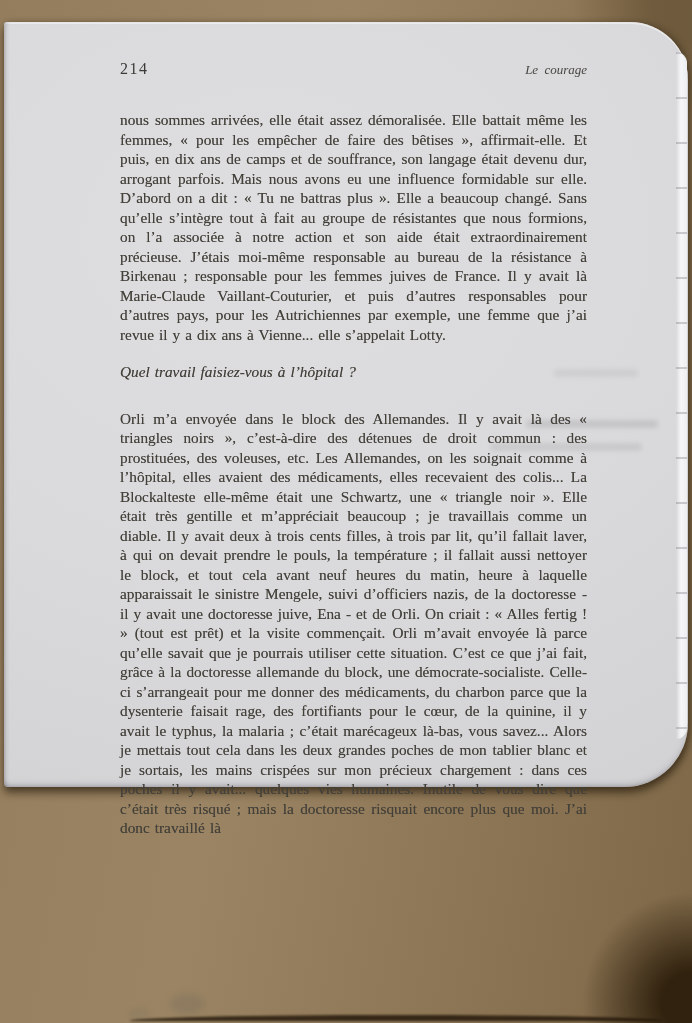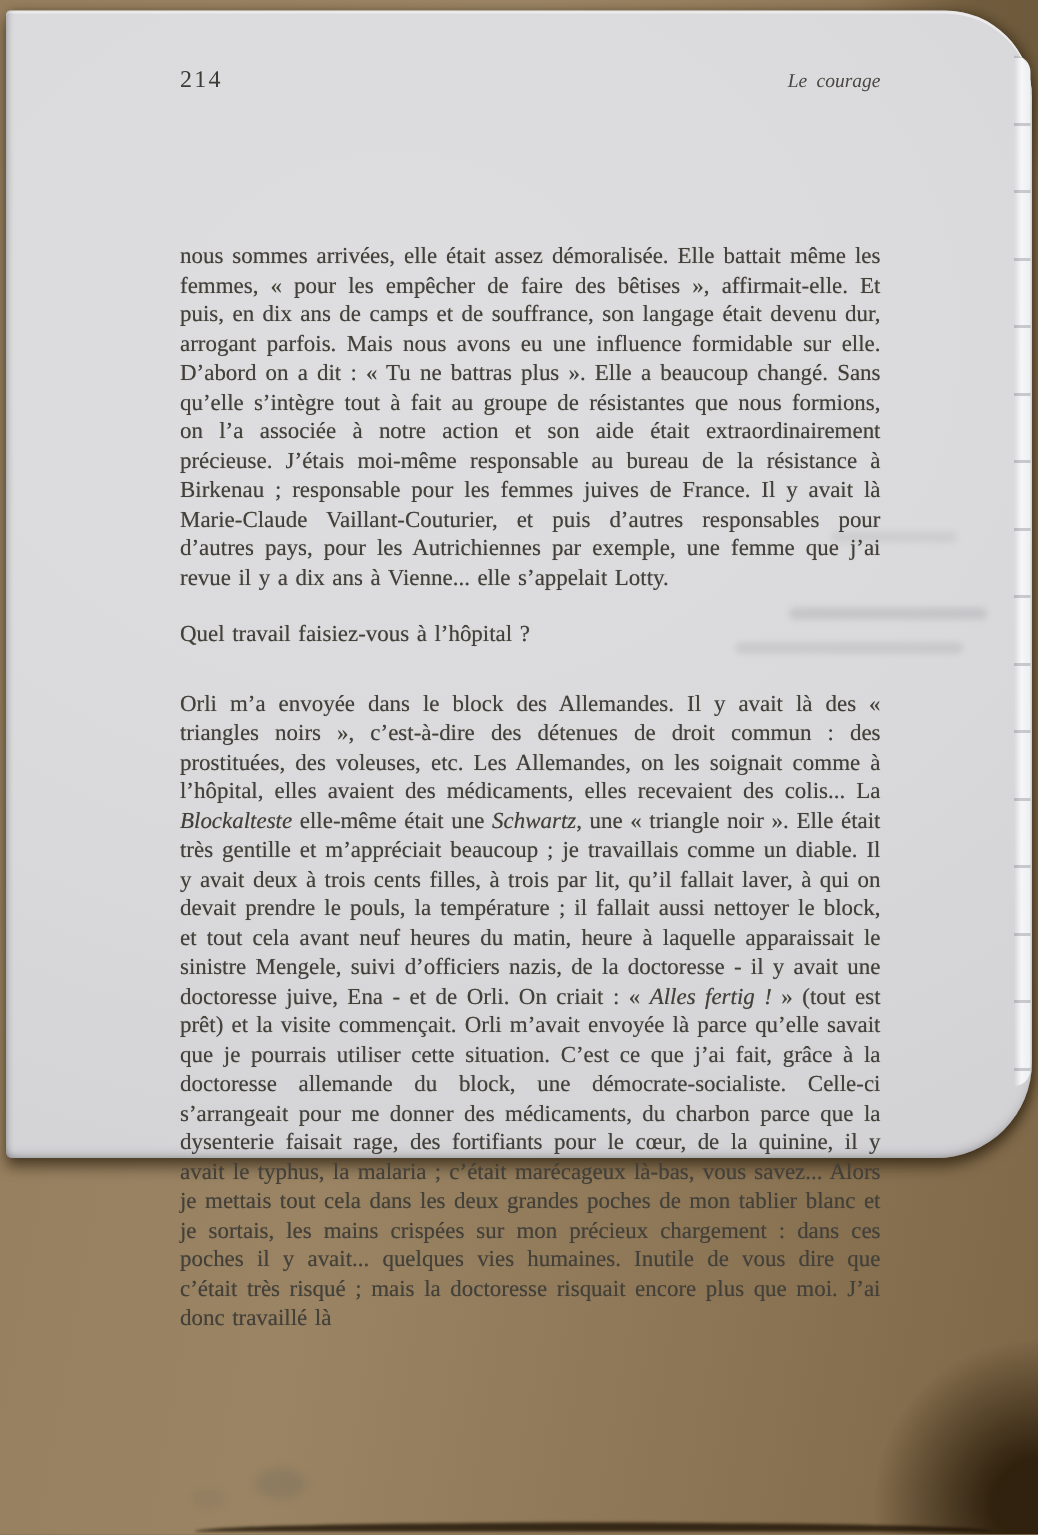--- a/index.html
+++ b/index.html
@@ -16,21 +16,21 @@
     background:
       radial-gradient(circle at 100% 98%, rgba(40,26,8,0.9) 0 30px, rgba(40,26,8,0.0) 110px),
       radial-gradient(circle at 100% 0%, rgba(60,44,20,0.35) 0 40px, rgba(60,44,20,0.0) 120px),
       linear-gradient(100deg, #947d5d 0%, #9a8463 40%, #8b7453 75%, #7d6747 100%);
     overflow: hidden;
   }
 
   
   .page {
     position: absolute;
-    left: 4px; top: 7px;
+    left: 4px; top: 22px;
     width: 684px; height: 765px;
     background:
       radial-gradient(150% 110% at 38% 28%, #dedddf 0%, #dad9db 40%, #d3d2d5 72%, #c9c9cc 100%);
     border-radius: 3px 58px 64px 4px;
     box-shadow:
       0 6px 9px rgba(28,17,3,0.55),
       3px 0 6px rgba(30,20,6,0.28),
       inset 3px 0 5px -3px rgba(60,60,65,0.45),
       inset 0 -4px 7px -4px rgba(70,70,75,0.5),
       inset 0 2px 0 rgba(255,255,255,0.55);
@@ -71,34 +71,35 @@
     letter-spacing: 1.5px;
     color: #3d3b38;
   }
   .running-title {
     font-size: 13px;
     word-spacing: 3px;
     color: #494743;
     font-style: italic;
   }
   .body-text {
-    margin-top: 98px;
+    margin-top: 32px;
     font-size: 15.3px;
     line-height: 19.5px;
     text-align: justify;
     word-spacing: 1.2px;
     color: #43403a;
     text-shadow: 0 0 0.5px rgba(64,60,52,0.55);
   }
   .paragraph { hyphens: none; }
   .question {
+    font-style: italic;
     margin: 18px 0 27px 0;
     text-align: left;
   }
-  .italic { font-style: italic; }
+  .italic { }
 
   
   .show-through {
     position: absolute;
     height: 8px;
     border-radius: 4px;
     background: rgba(92,92,100,0.16);
     filter: blur(2px);
   }
   .st-1 { left: 522px; top: 398px; width: 132px; }

